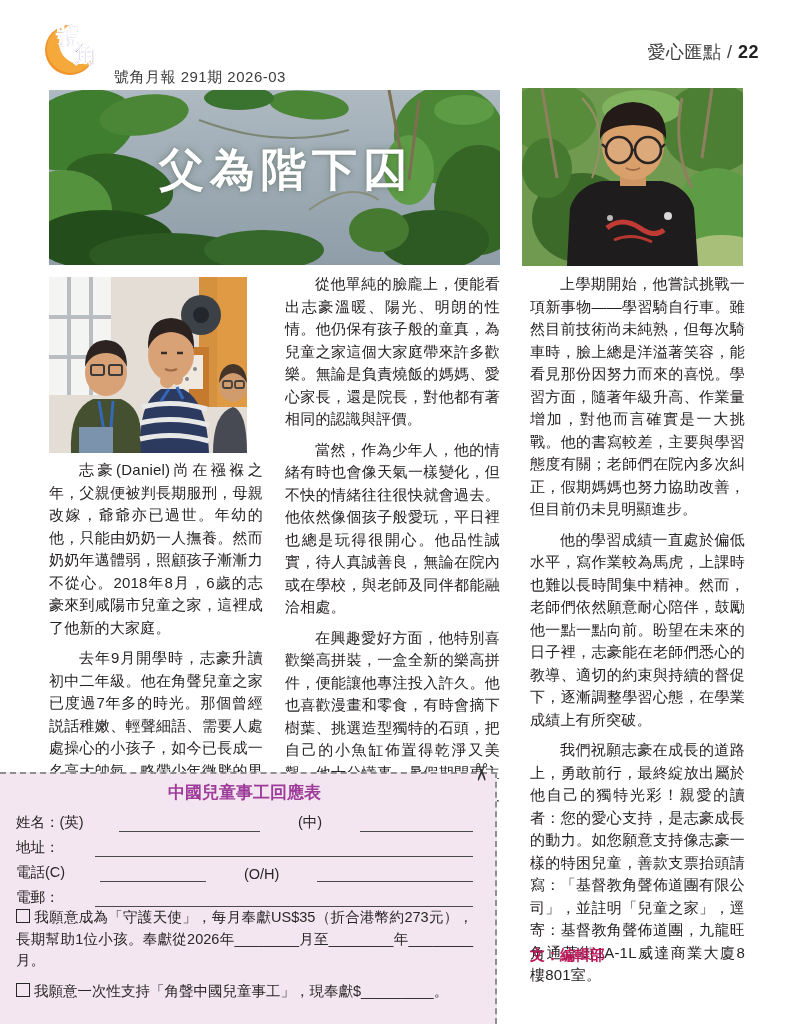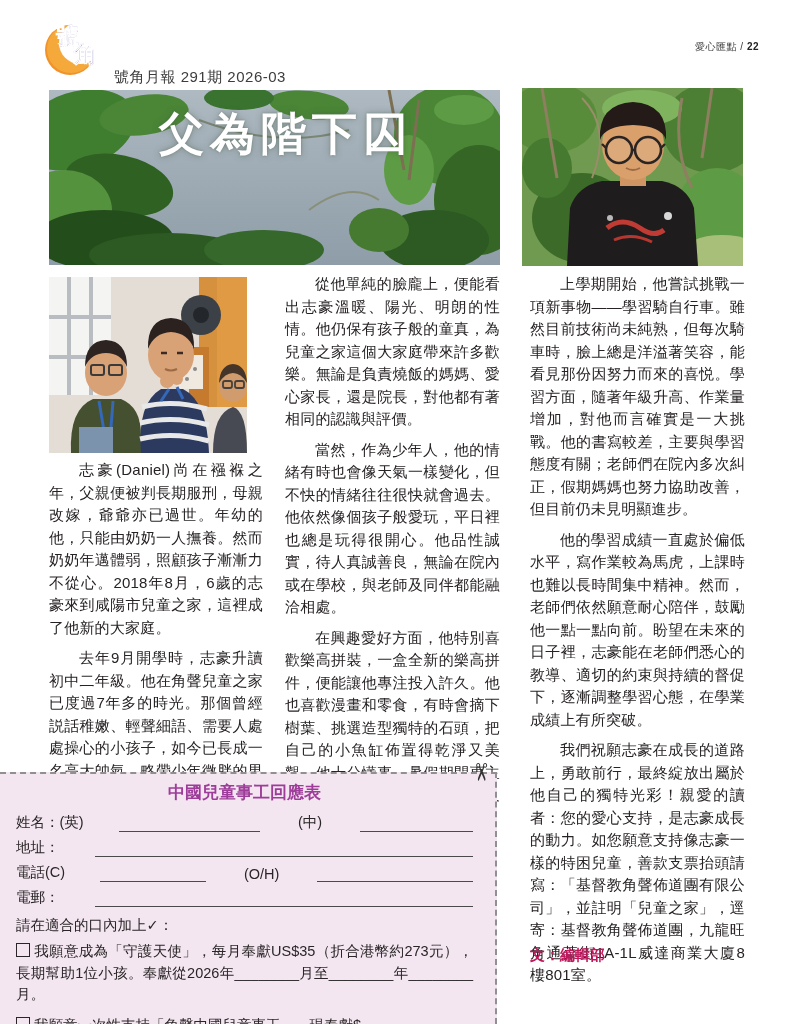--- a/index.html
+++ b/index.html
@@ -4,28 +4,28 @@
 <style>
   html,body{margin:0;padding:0;}
   body{
     width:797px;height:1024px;position:relative;background:#ffffff;
     font-family:"Liberation Sans","DejaVu Sans",sans-serif;color:#2a2627;
     overflow:hidden;
   }
   
   .logo{position:absolute;left:44px;top:18px;width:64px;height:60px;}
   .header-issue{position:absolute;left:114px;top:40px;font-size:15px;color:#3d3d3d;letter-spacing:.5px;margin-top:28px;}
-  .header-right{position:absolute;right:38px;top:40px;font-size:10px;color:#3d3d3d;letter-spacing:.5px;}
+  .header-right{position:absolute;right:38px;top:40px;font-size:18px;color:#3d3d3d;letter-spacing:.5px;}
   .header-right b{font-weight:bold;color:#222;}
   
   .banner{position:absolute;left:49px;top:90px;width:451px;height:175px;overflow:hidden;}
   .banner svg{display:block;}
   .banner-title{position:absolute;left:0;top:18px;width:100%;color:#fff;font-weight:bold;
     text-align:center;text-shadow:0 0 7px rgba(70,90,70,.45),0 0 2px rgba(80,100,80,.5);}
-  .bt1{font-size:45px;line-height:52px;letter-spacing:6px;margin-left:24px;}
+  .bt1{font-size:45px;line-height:52px;letter-spacing:6px;margin-left:24px;margin-top:36px;}
   .bt2{font-size:45px;line-height:52px;letter-spacing:13px;}
   .photo-boy{position:absolute;left:522px;top:88px;width:221px;height:178px;overflow:hidden;}
   .photo-children{position:absolute;left:49px;top:277px;width:198px;height:176px;overflow:hidden;}
   
   .col{position:absolute;width:215px;}
   .col p{margin:0 0 8px;font-size:15px;line-height:22.5px;text-align:justify;
     text-indent:2em;color:#272324;letter-spacing:.2px;}
   .col-left{left:49px;top:459px;width:214px;}
   .col-mid{left:285px;top:273px;}
   .col-right{left:530px;top:273px;}
@@ -224,21 +224,20 @@
     <span class="fill f-narrow"></span>
     <span class="mid">(O/H)</span>
     <span class="fill f-grow"></span>
   </div>
 
   <div class="form-row">
     <span class="lbl">電郵：</span>
     <span class="fill f-grow"></span>
   </div>
 
-  <div class="form-instruction">請在適合的口內加上✓：</div>
 
   <div class="option"><span class="checkbox"></span><span>我願意成為「守護天使」，每月奉獻US$35（折合港幣約273元），長期幫助1位小孩。奉獻從2026年________月至________年________月。</span></div>
 
   <div class="option"><span class="checkbox"></span><span>我願意一次性支持「角聲中國兒童事工」，現奉獻$_________。</span></div>
 
 </div>
 
 <div class="scissors">✂</div>
 
 </body></html>

